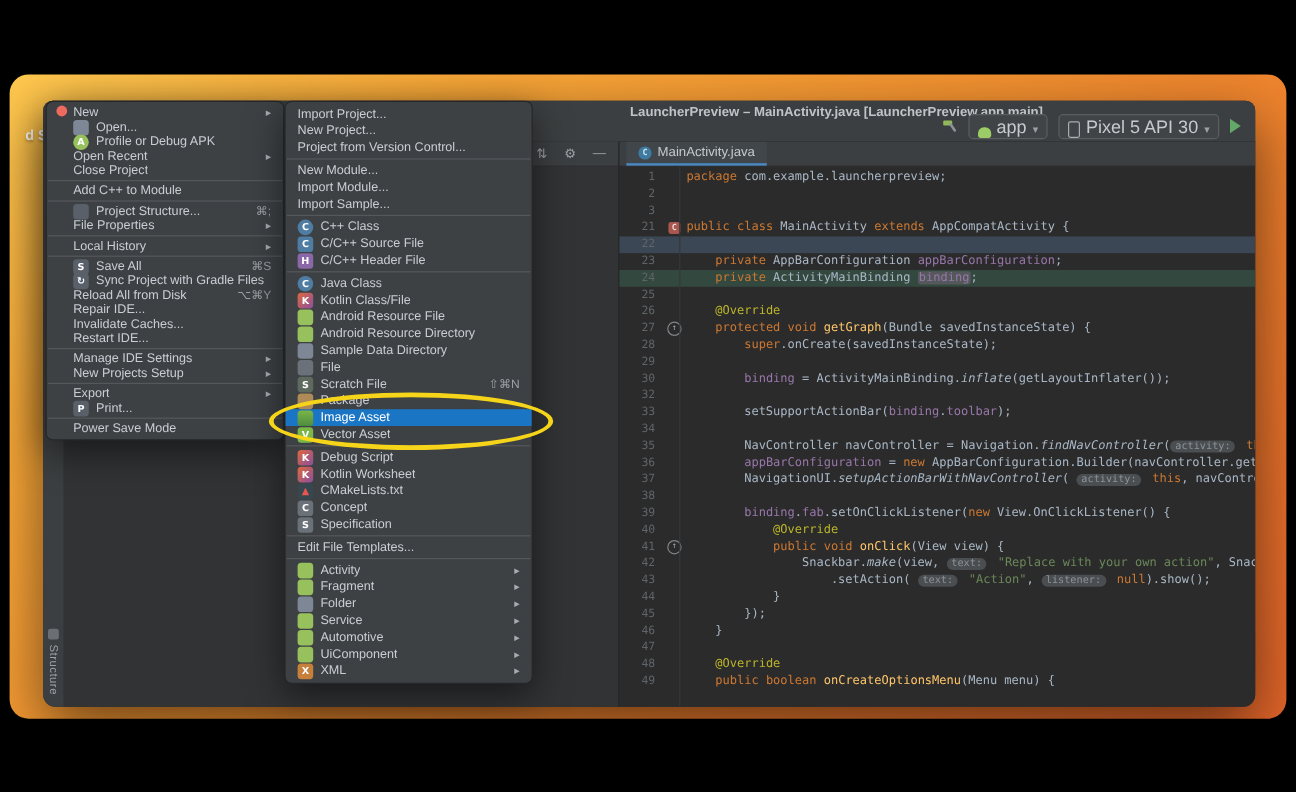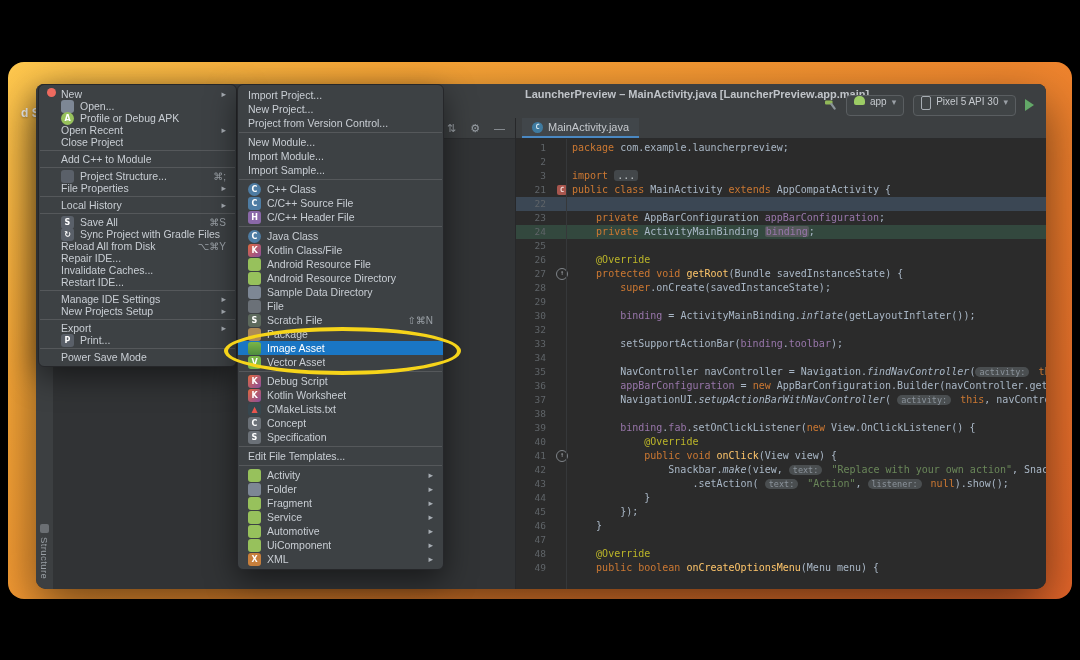--- a/index.html
+++ b/index.html
@@ -16,22 +16,22 @@
   .mb-item{font-weight:600;padding:1px 8px;border-radius:4px;cursor:default;}
   .mb-item.active{background:rgba(255,255,255,.22);}
 
   
   .ide{position:absolute;left:28px;top:22px;width:1010px;height:505px;background:#2b2b2b;
     border-radius:8px 8px 10px 10px;box-shadow:0 18px 50px rgba(0,0,0,.55);}
   .titlebar{position:absolute;left:0;top:0;right:0;height:34px;background:#3c3f41;
     border-bottom:1px solid #2a2b2c;border-radius:8px 8px 0 0;}
   .win-title{position:absolute;left:489px;top:4px;font-size:11px;font-weight:700;color:#c0c4c9;white-space:nowrap;}
   .tb-cluster{position:absolute;right:12px;top:11px;display:flex;align-items:center;gap:9px;height:20px;}
-  .chip{display:flex;align-items:flex-start;gap:5px;background:#404446;border:1px solid #5a5e61;border-radius:4px;
-    height:19px;padding:0 7px;font-size:10px;color:#c6cacf;white-space:nowrap;}
+  .chip{display:flex;align-items:flex-end;gap:5px;background:#404446;border:1px solid #5a5e61;border-radius:4px;
+    height:19px;padding:0 7px;font-size:15px;color:#c6cacf;white-space:nowrap;}
   .caret::after{content:"▾";color:#9aa0a6;font-size:9px;}
   .andro{width:11px;height:9px;background:#9ccc65;border-radius:5px 5px 2px 2px;}
   .phone{width:8px;height:12px;border:1.5px solid #a7adb3;border-radius:2px;}
   .play{width:0;height:0;border-left:9px solid #63a868;border-top:6px solid transparent;border-bottom:6px solid transparent;}
 
   
   .leftstrip{position:absolute;left:0;top:20px;bottom:0;width:17px;background:#3c3f41;
     border-right:1px solid #2c2e30;border-radius:0 0 0 10px;}
   .vl-top{position:absolute;top:8px;left:0;width:17px;display:flex;flex-direction:column;gap:24px;align-items:center;}
   .vl-bottom{position:absolute;bottom:10px;left:0;width:17px;display:flex;flex-direction:column;align-items:center;}
@@ -203,21 +203,20 @@
               <span class="ls"><span class="t-kw">package</span><span class="t-def"> com.example.launcherpreview;</span></span>
             </div>
             <div class="crow">
               <span class="ln">2</span>
               <span class="gi"></span>
               <span class="ls"></span>
             </div>
             <div class="crow">
               <span class="ln">3</span>
               <span class="gi"></span>
-              <span class="ls"><span class="t-kw">import</span><span class="t-def"> </span><span class="t-fold">...</span></span>
             </div>
             <div class="crow">
               <span class="ln">21</span>
               <span class="gi">
                 <span class="clsic"></span>
               </span>
               <span class="ls"><span class="t-kw">public</span><span class="t-def"> </span><span class="t-kw">class</span><span class="t-def"> MainActivity </span><span class="t-kw">extends</span><span class="t-def"> AppCompatActivity {</span></span>
             </div>
             <div class="crow row-blue">
               <span class="ln">22</span>
@@ -242,21 +241,21 @@
             <div class="crow">
               <span class="ln">26</span>
               <span class="gi"></span>
               <span class="ls"><span class="t-def">    </span><span class="t-ann">@Override</span></span>
             </div>
             <div class="crow">
               <span class="ln">27</span>
               <span class="gi">
                 <span class="ovr"></span>
               </span>
-              <span class="ls"><span class="t-def">    </span><span class="t-kw">protected</span><span class="t-def"> </span><span class="t-kw">void</span><span class="t-def"> </span><span class="t-fn">getRoot</span><span class="t-def">(Bundle savedInstanceState) {</span></span>
+              <span class="ls"><span class="t-def">    </span><span class="t-kw">protected</span><span class="t-def"> </span><span class="t-kw">void</span><span class="t-def"> </span><span class="t-fn">getGraph</span><span class="t-def">(Bundle savedInstanceState) {</span></span>
             </div>
             <div class="crow">
               <span class="ln">28</span>
               <span class="gi"></span>
               <span class="ls"><span class="t-def">        </span><span class="t-kw">super</span><span class="t-def">.onCreate(savedInstanceState);</span></span>
             </div>
             <div class="crow">
               <span class="ln">29</span>
               <span class="gi"></span>
               <span class="ls"></span>
@@ -548,27 +547,27 @@
       <div class="mrow">
         <span class="mlab">Edit File Templates...</span>
       </div>
       <div class="msep"></div>
       <div class="mrow">
         <span class="mi ic-android"></span>
         <span class="mlab">Activity</span>
         <span class="marr"></span>
       </div>
       <div class="mrow">
+        <span class="mi ic-android"></span>
+        <span class="mlab">Fragment</span>
+        <span class="marr"></span>
+      </div>
+      <div class="mrow">
         <span class="mi ic-folder"></span>
         <span class="mlab">Folder</span>
-        <span class="marr"></span>
-      </div>
-      <div class="mrow">
-        <span class="mi ic-android"></span>
-        <span class="mlab">Fragment</span>
         <span class="marr"></span>
       </div>
       <div class="mrow">
         <span class="mi ic-android"></span>
         <span class="mlab">Service</span>
         <span class="marr"></span>
       </div>
       <div class="mrow">
         <span class="mi ic-android"></span>
         <span class="mlab">Automotive</span>

